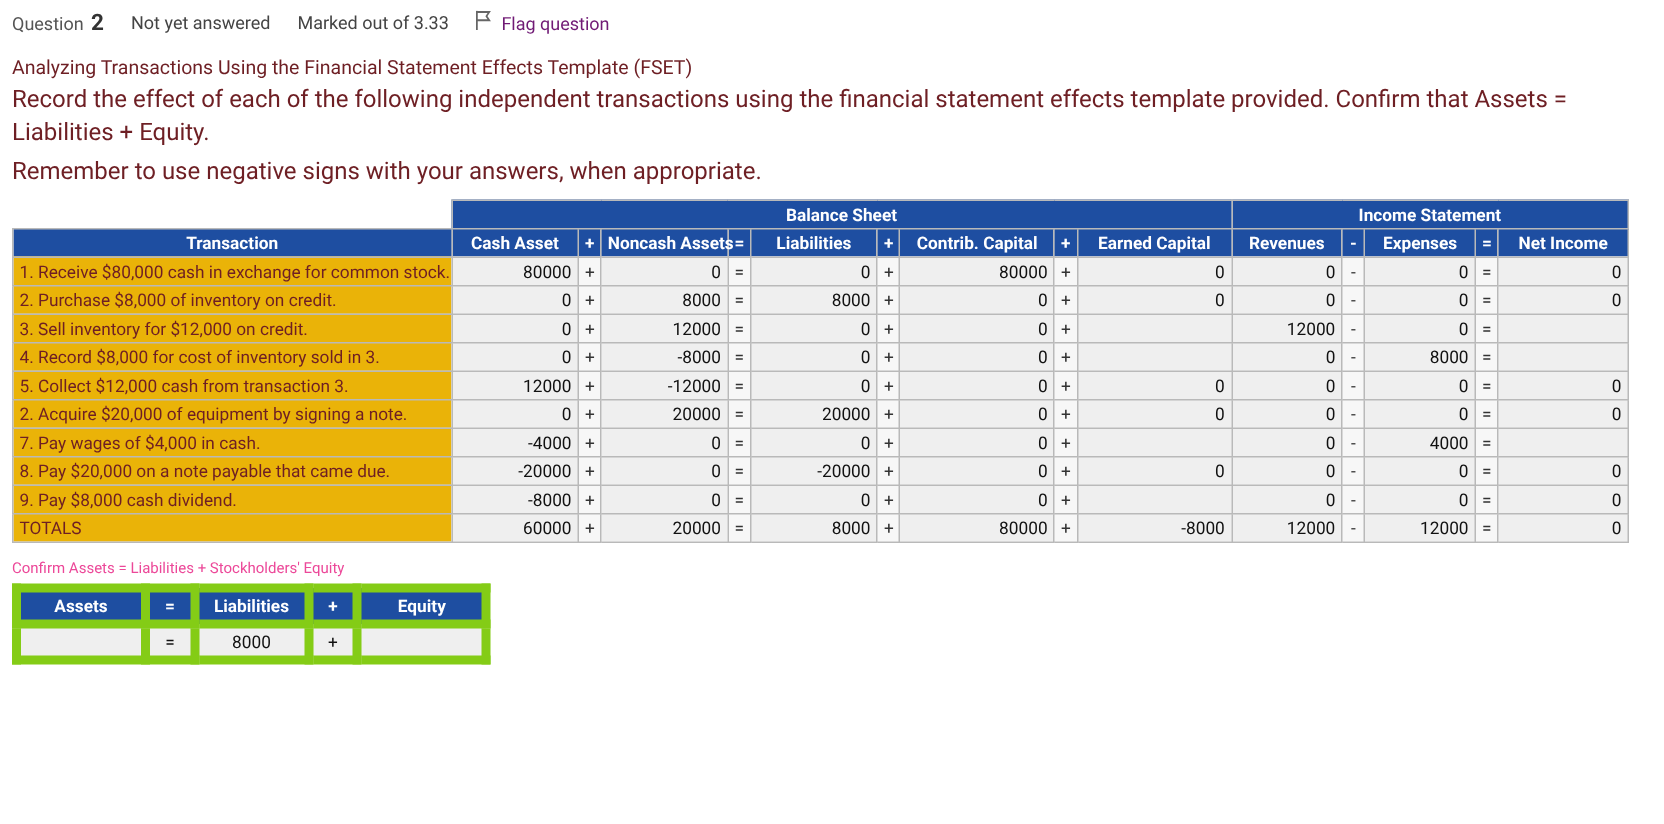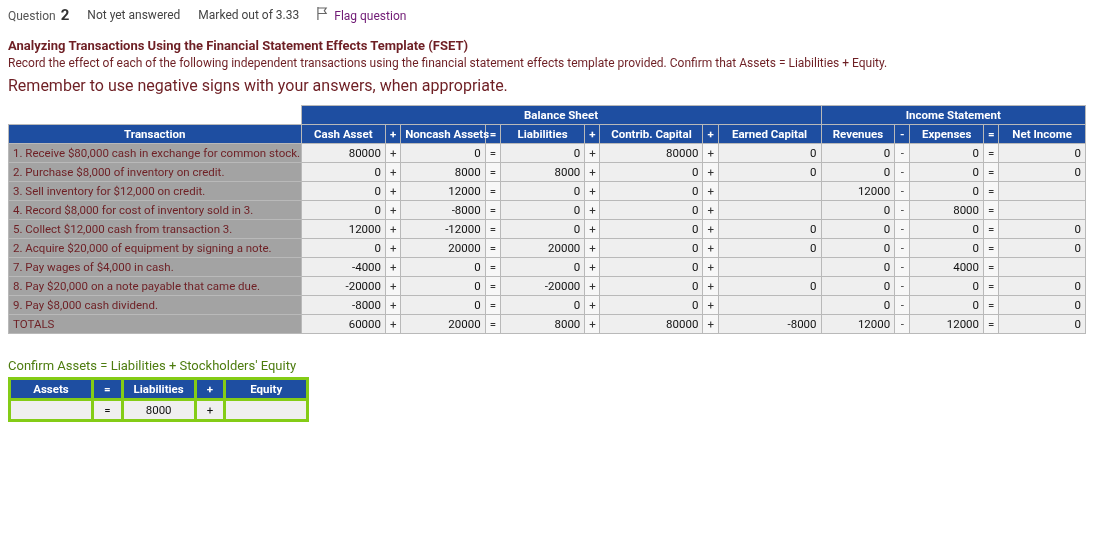--- a/index.html
+++ b/index.html
@@ -3,36 +3,36 @@
 <meta charset="utf-8">
 <style>
   html,body{margin:0;padding:0;font-family:-apple-system,BlinkMacSystemFont,"Segoe UI",Roboto,Arial,sans-serif;font-size:12px;color:#111;background:#fff}
   .wrap{width:1094px;padding:6px 8px 20px 8px;box-sizing:border-box}
   
   .qhdr{display:flex;align-items:center;gap:18px;color:#444;margin-bottom:14px}
   .qhdr .qnum{color:#555}.qhdr .qnum b{font-size:15px;font-weight:700;color:#333;margin-left:2px}
   .flag{display:flex;align-items:flex-end;gap:6px;color:#701a75;cursor:pointer}
   .flag svg{width:11px;height:13px}
   
-  .title{font-weight:700;color:#6e1f24;font-size:13px;margin-bottom:2px}
-  .intro{color:#6e1f24;font-size:12px;line-height:1.4;margin-bottom:4px}
+  .title{font-weight:400;color:#6e1f24;font-size:13px;margin-bottom:2px}
+  .intro{color:#6e1f24;font-size:16px;line-height:1.4;margin-bottom:4px}
   .sub{color:#6e1f24;font-size:16px;margin-bottom:10px}
   
   table.fset{border-collapse:collapse;width:100%;table-layout:fixed}
   table.fset th,table.fset td{border:1px solid #b9b9b9;height:18px;padding:0 4px;font-size:11.5px;white-space:nowrap}
   table.fset th{background:#1e4ea1;color:#fff;font-weight:700;}
   .grp th{height:20px}
-  td.desc{background:#a3a3a3;color:#6e1f24;text-align:left}
+  td.desc{background:#eab308;color:#6e1f24;text-align:left}
   td.val{background:#efefef;text-align:right;font-variant-numeric:tabular-nums}
   td.op{background:#f7f7f7;text-align:center;width:14px;padding:0;color:#333}
   tr.tot td.desc{font-weight:400}
   
-  .confirm-lbl{color:#4d7c0f;font-size:13px;margin:24px 0 4px 0}
+  .confirm-lbl{color:#ec4899;font-size:10px;margin:12px 0 4px 0}
   table.chk{border-collapse:collapse}
-  table.chk th,table.chk td{border:3px solid #84cc16;height:18px;padding:0 10px;font-size:11.5px;text-align:center}
+  table.chk th,table.chk td{border:6px solid #84cc16;height:18px;padding:0 10px;font-size:11.5px;text-align:center}
   table.chk th{background:#1e4ea1;color:#fff;font-weight:700}
   table.chk td{background:#efefef}
   .noborder{border:none!important;background:transparent!important}
 </style>
 </head>
 <body>
 <div class="wrap">
 
 <div class="qhdr">
   <span class="qnum"><span>Question</span> <b>2</b></span>

